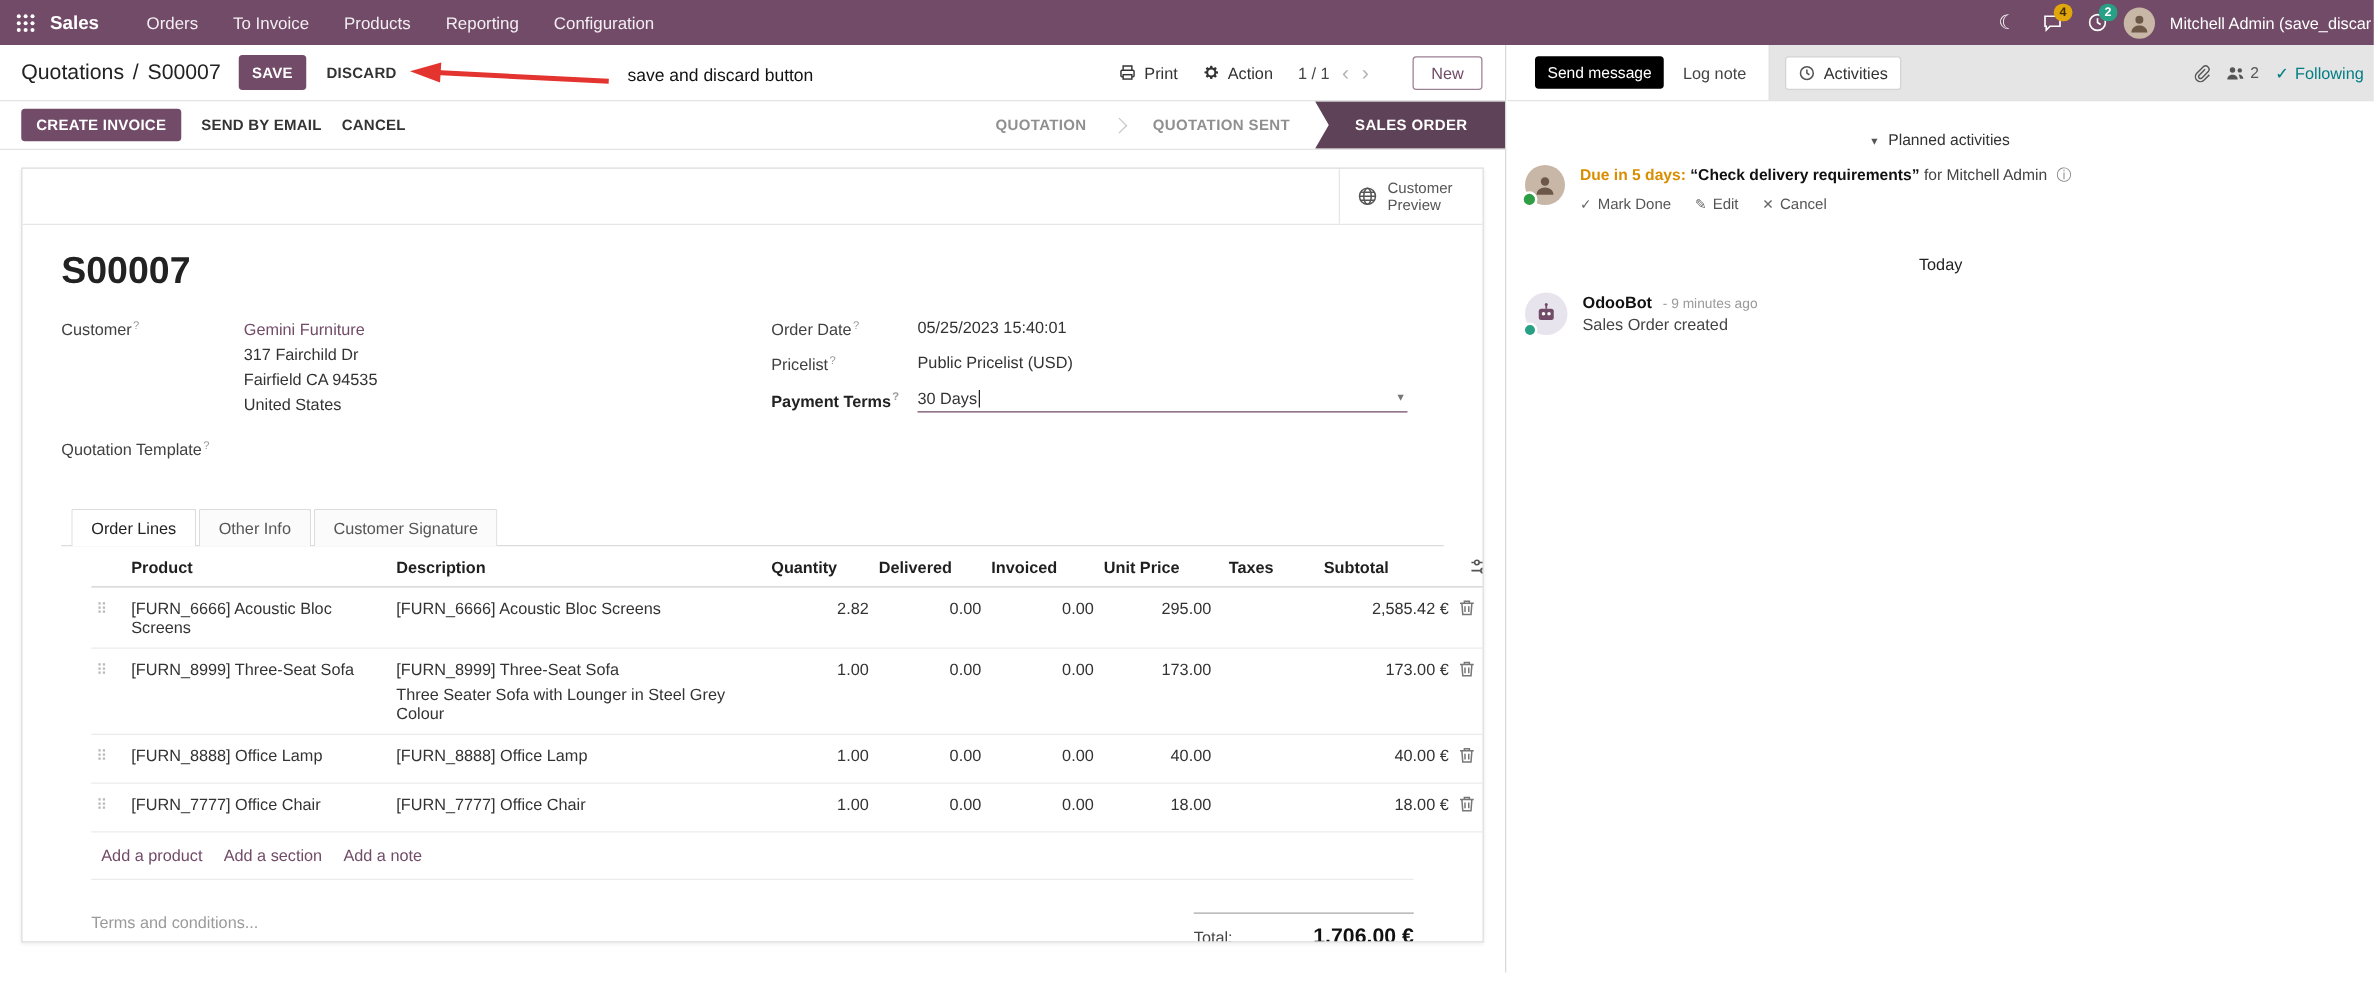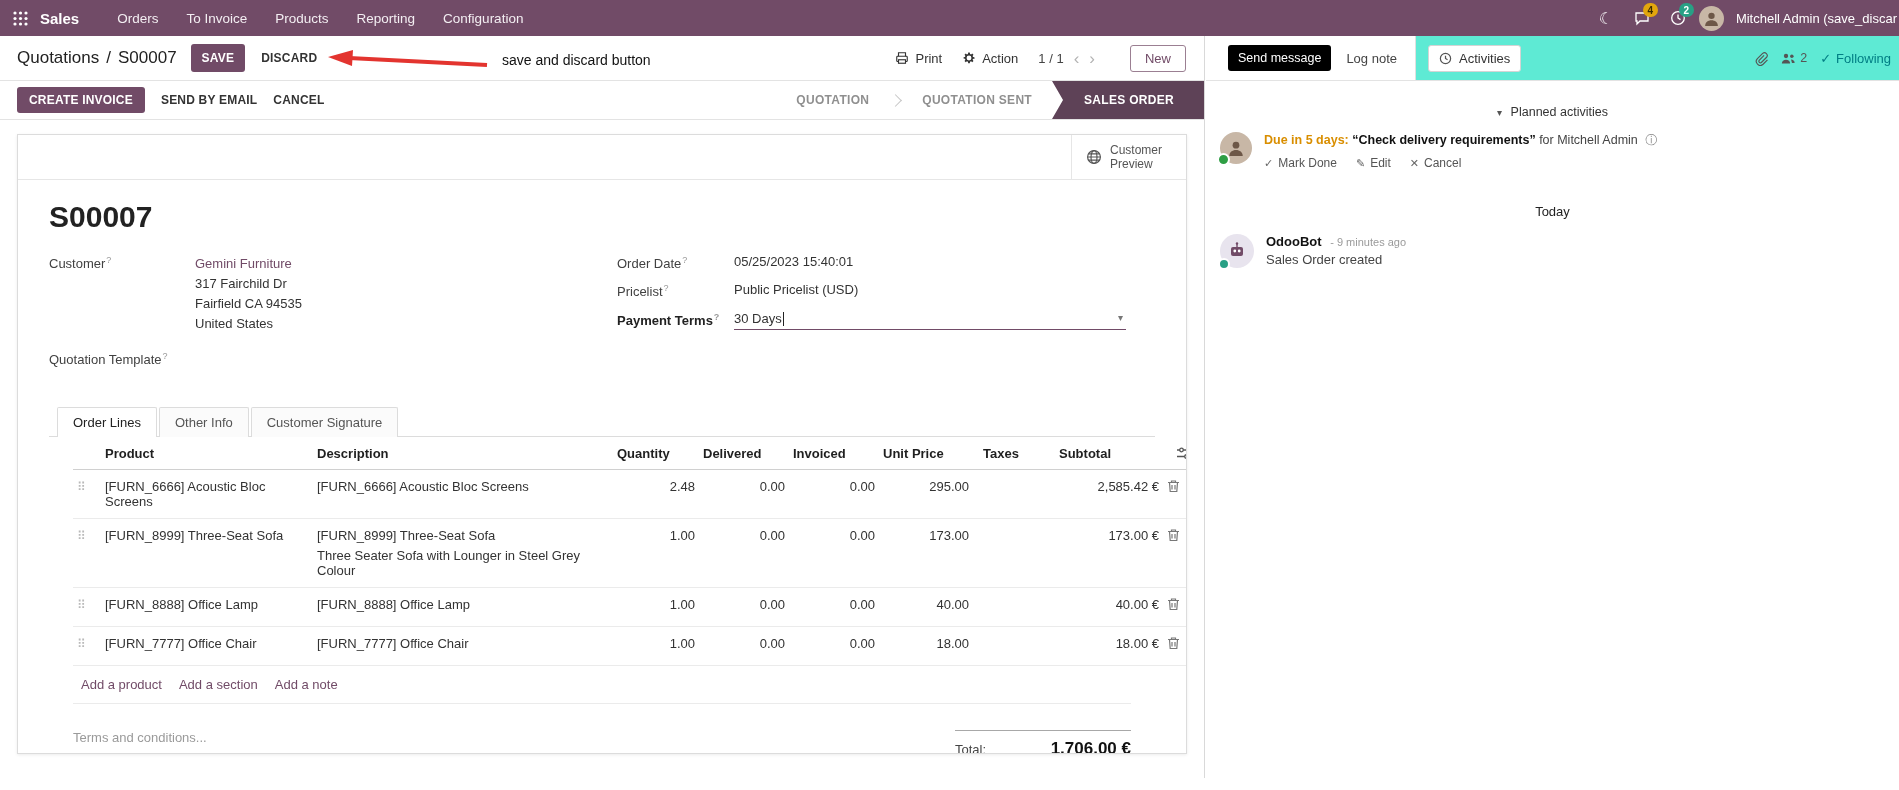--- a/index.html
+++ b/index.html
@@ -118,21 +118,21 @@
   .total-box { width:176px; border-top:1px solid #a8a8a8; padding-top:8px; display:flex;
     justify-content:space-between; align-items:baseline; }
   .total-label { font-size:13px; color:#444; }
   .total-value { font-size:17px; font-weight:700; color:#111; }
 
   
   .chatter-header { height:45px; display:flex; align-items:stretch; border-bottom:1px solid #e3e3e3; }
   .composer { display:flex; align-items:center; gap:15px; padding-left:22px; width:209px; flex:0 0 209px; }
   .btn-send { background:#000000; color:#fff; border:none; font-size:12.5px; padding:6px 10px; border-radius:3px; cursor:pointer; }
   .btn-lognote { background:none; border:none; color:#444; font-size:13px; cursor:pointer; }
-  .activities-zone { flex:1; background:#5eead4; border-left:1px solid #e0e0e0; display:flex; align-items:center;
+  .activities-zone { flex:1; background:#e5e5e5; border-left:1px solid #e0e0e0; display:flex; align-items:center;
     gap:13px; padding:0 8px 0 12px; }
   .btn-activities { background:#fff; border:1px solid #d4d4d4; border-radius:3px; padding:5px 10px;
     display:flex; align-items:center; gap:7px; font-size:13px; color:#333; cursor:pointer; }
   .az-spacer { flex:1; }
   .followers { display:flex; align-items:center; gap:4px; color:#555; font-size:12.5px; cursor:pointer; }
   .following { display:flex; align-items:center; gap:5px; color:#017e84; font-size:13px; cursor:pointer; white-space:nowrap; }
 
   .planned-header { margin-top:24px; text-align:center; font-size:12.5px; font-weight:500; color:#333; cursor:pointer; }
   .planned-header .caret { font-size:10px; color:#555; margin-right:5px; }
 
@@ -368,21 +368,21 @@
                     </svg>
                   </button>
                 </th>
               </tr>
             </thead>
             <tbody>
               <tr>
                 <td><span class="drag-handle">⠿</span></td>
                 <td>[FURN_6666] Acoustic Bloc Screens</td>
                 <td><span>[FURN_6666] Acoustic Bloc Screens</span><span class="desc2"></span></td>
-                <td class="num">2.48</td>
+                <td class="num">2.82</td>
                 <td class="num">0.00</td>
                 <td class="num">0.00</td>
                 <td class="num">295.00</td>
                 <td></td>
                 <td class="num">2,585.42 €</td>
                 <td><button class="trash-btn">
                   <svg width="13" height="14" viewBox="0 0 13 14" fill="none" stroke="#777" stroke-width="1.2">
                         <path d="M1 3.5h11M4.5 3.5V2h4v1.5M2.5 3.5l.7 9h6.6l.7-9M5 6v4.5M8 6v4.5"></path>
                       </svg>
                 </button></td>

